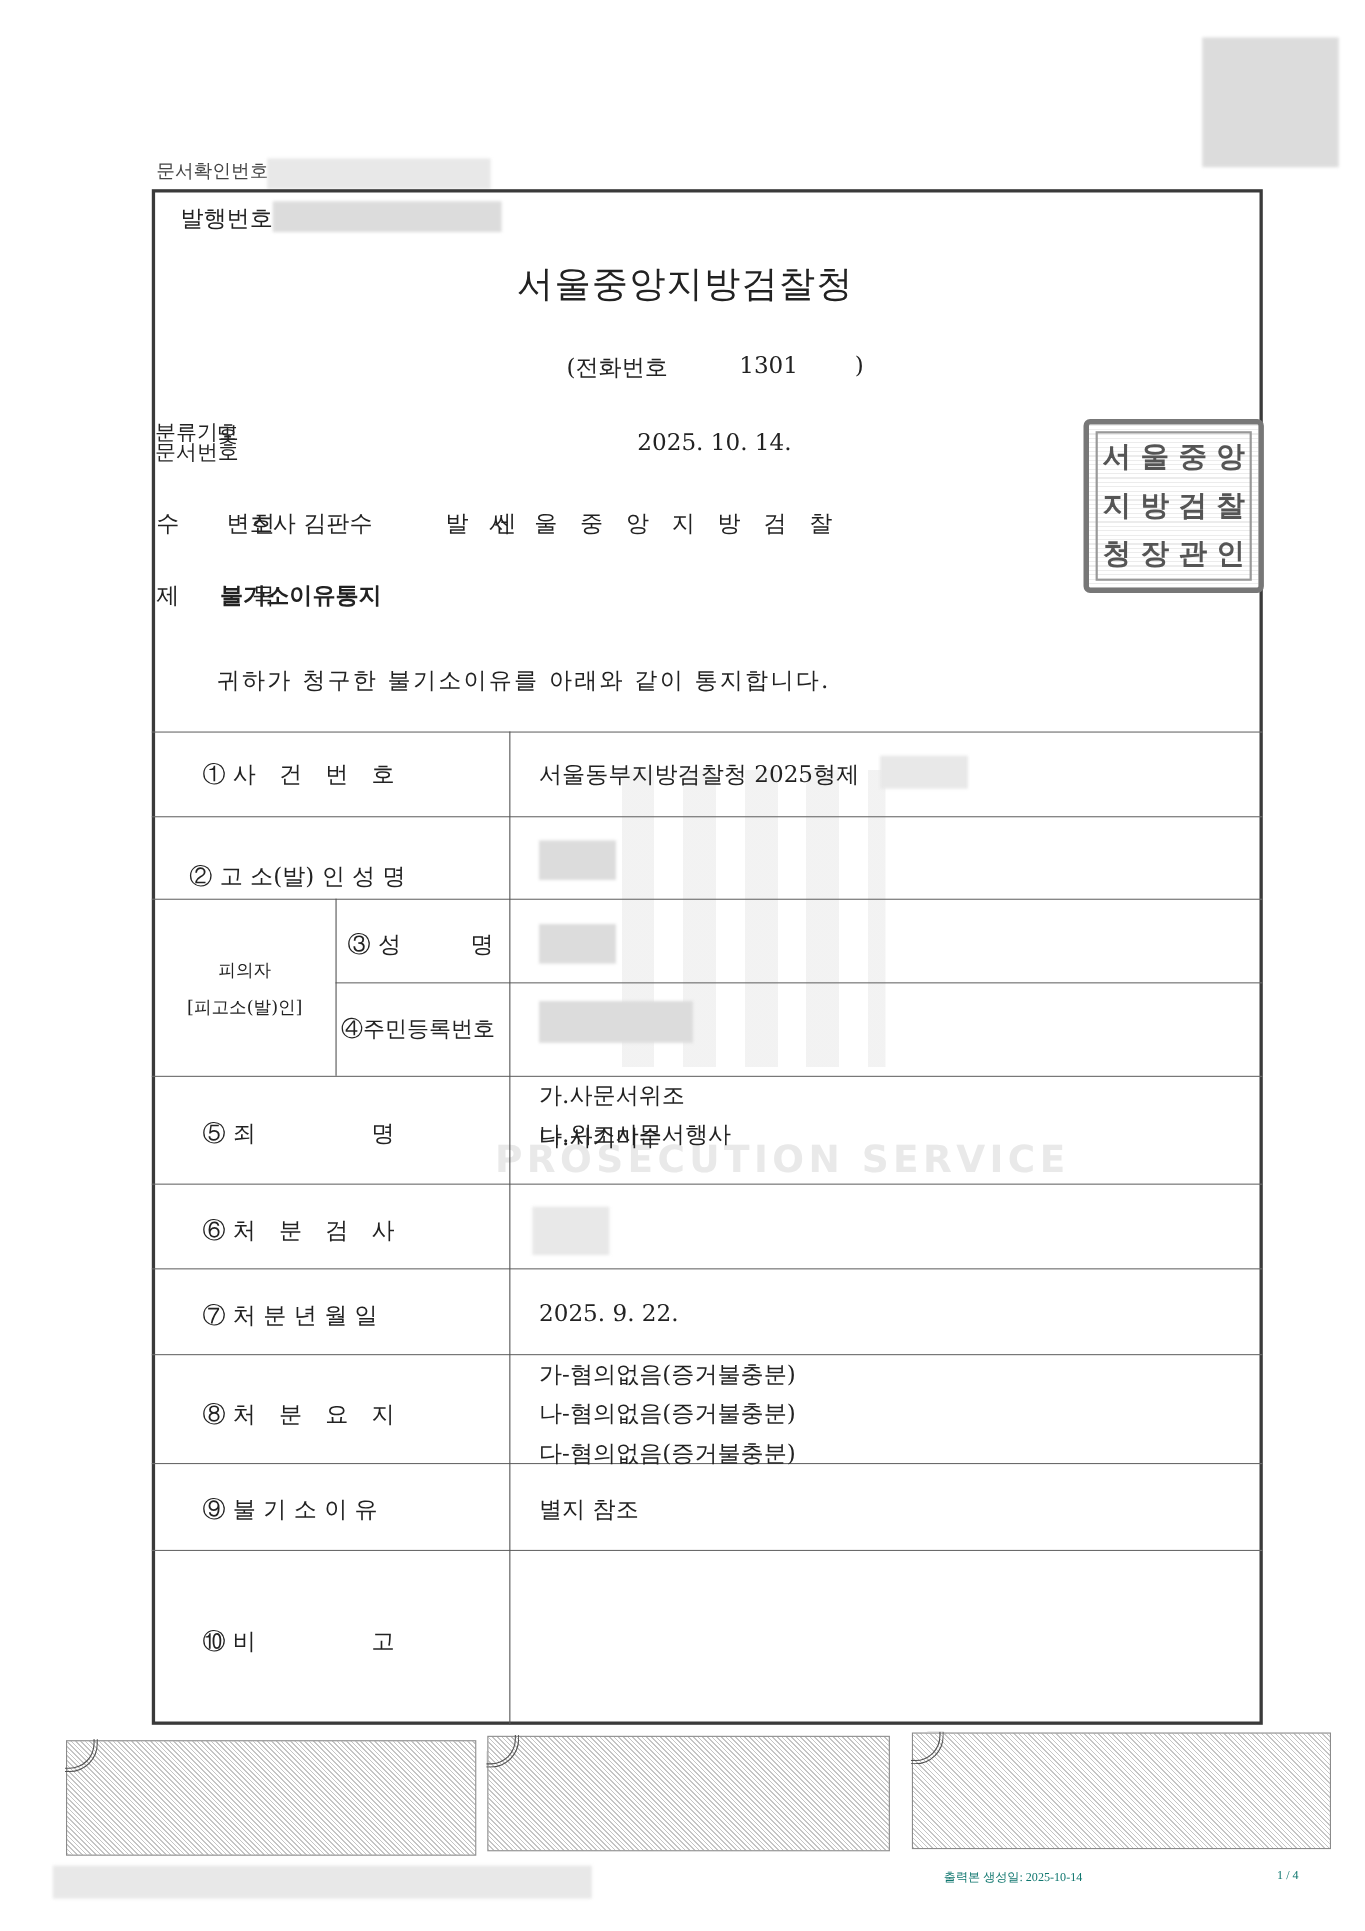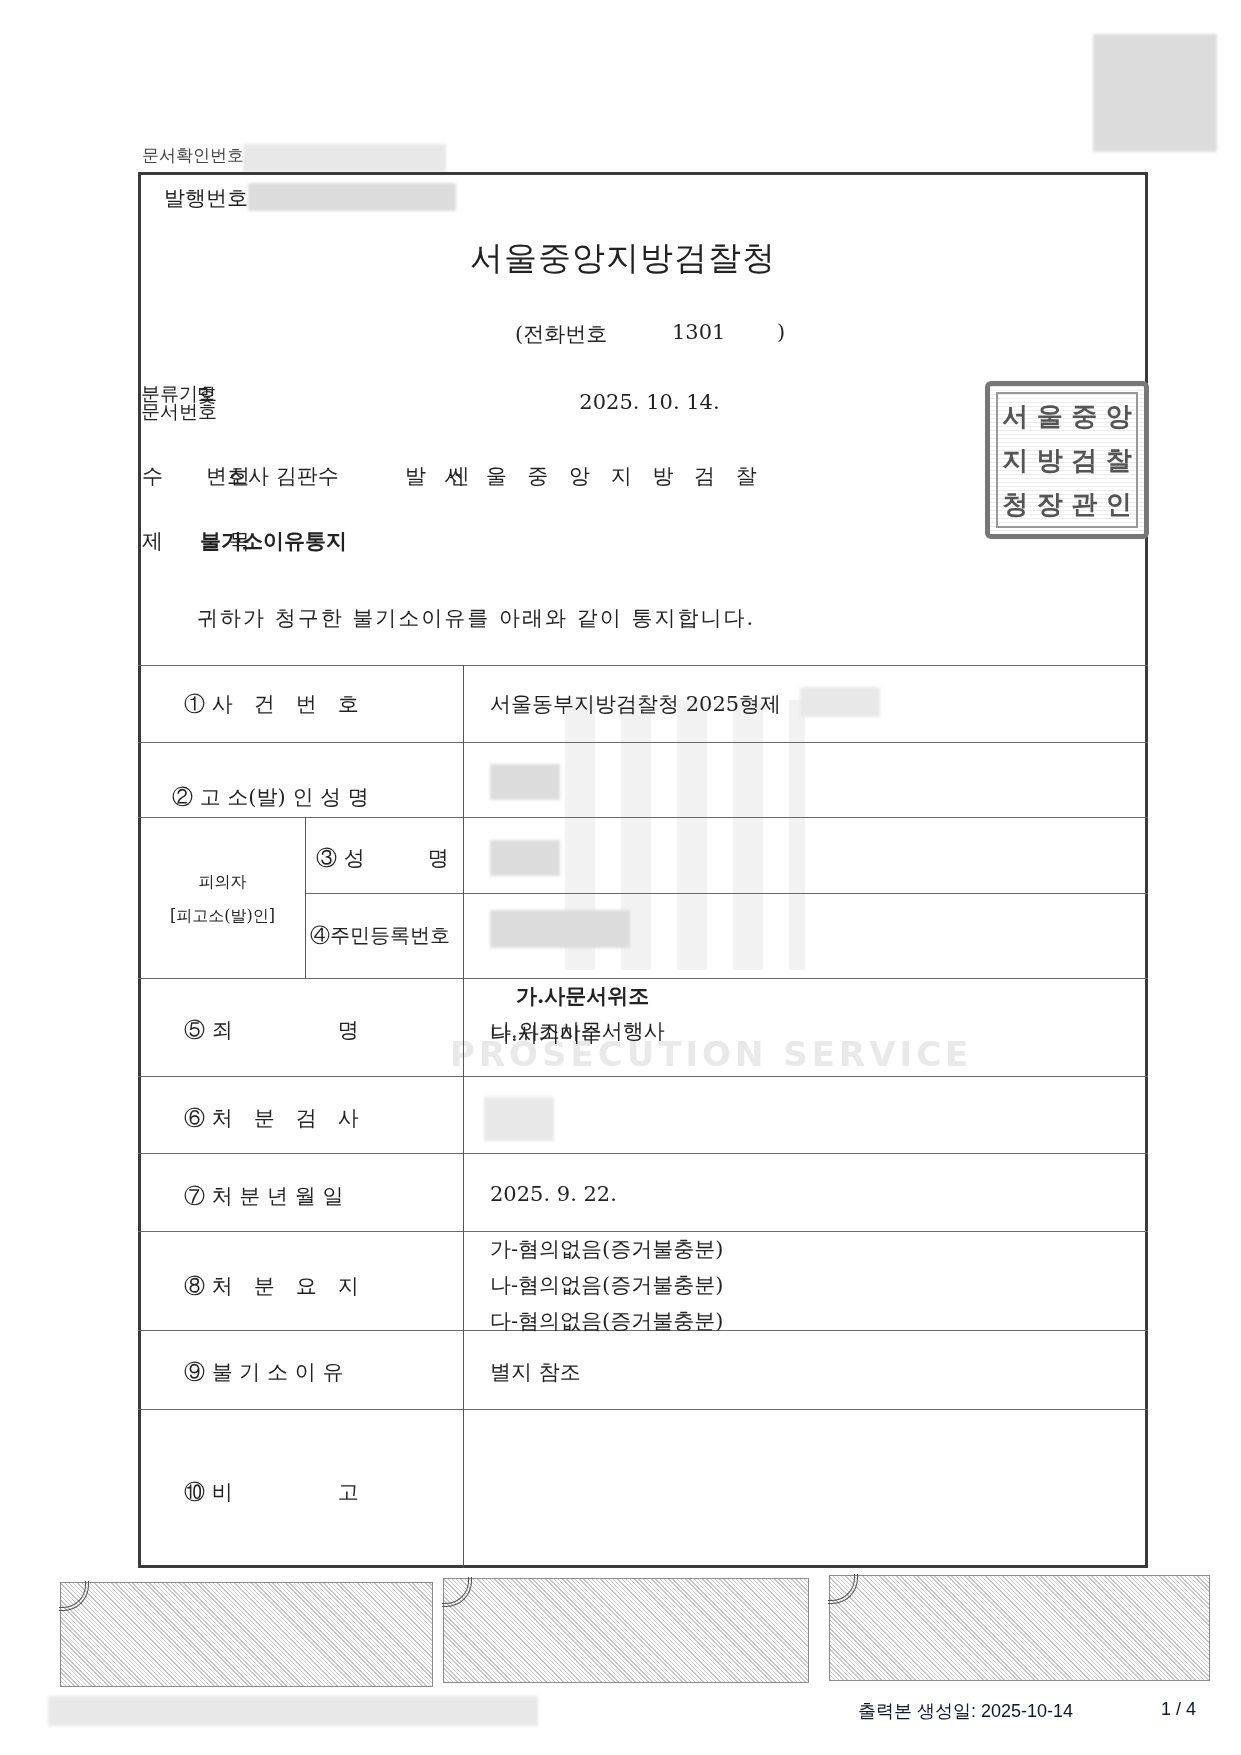--- a/index.html
+++ b/index.html
@@ -24,21 +24,21 @@
            background:
              repeating-linear-gradient(45deg,#bbb 0 1px,#fff 1px 3px),
              repeating-linear-gradient(-45deg,#aaa 0 1px,transparent 1px 4px);
            opacity:.85; }
   .noise .swirl { position:absolute; left:-2px; top:-2px; width:26px; height:26px;
                   border:4px double #333; border-radius:0 0 26px 0; border-left:none; border-top:none; }
   .watermark { position:absolute; color:#e9e9e9; font-family:"DejaVu Sans",sans-serif;
                font-weight:bold; font-size:34px; letter-spacing:4px;margin-top:24px; }
   .wm-bars { position:absolute; left:565px; top:700px; width:240px; height:270px;
              background:repeating-linear-gradient(90deg,#f1f1f1 0 30px,transparent 30px 56px); opacity:.9; }
-  .footer-t { font-family:Liberation Sans, sans-serif; font-size:18px; color:#0f172a; }
+  .footer-t { font-family:Liberation Serif, serif; font-size:11px; color:#0f766e; }
 </style>
 </head>
 <body>
 
 <div class="redact" style="left:1093px;top:34px;width:124px;height:118px;"></div>
 
 <div class="abs t" style="left:142px;top:144px;font-size:17px;color:#444;">문서확인번호</div>
 <div class="redact light" style="left:243px;top:144px;width:203px;height:28px;"></div>
 
 <div class="frame"></div>
@@ -114,21 +114,21 @@
 <div class="abs t" style="left:140px;top:865px;width:165px;text-align:center;line-height:34px;font-size:16px;">
   <div>피의자</div>
   <div>[피고소(발)인]</div>
 </div>
 <div class="abs t" style="left:316px;top:844px;">③ 성　　　명</div>
 <div class="redact" style="left:490px;top:840px;width:70px;height:36px;"></div>
 <div class="abs t" style="left:310px;top:922px;font-size:20px;">④주민등록번호</div>
 <div class="redact" style="left:490px;top:910px;width:140px;height:38px;"></div>
 
 <div class="abs t" style="left:184px;top:1016px;">⑤ 죄　　　　　명</div>
-<div class="abs t" style="left:516px;top:982px;font-weight:bold;">가.사문서위조</div>
+<div class="abs t" style="left:490px;top:982px;">가.사문서위조</div>
 <div class="abs t" style="left:490px;top:1017px;">나.위조사문서행사</div>
 <div class="abs t" style="left:490px;top:1020px;">다.사기미수</div>
 
 <div class="abs t" style="left:184px;top:1104px;">⑥ 처　분　검　사</div>
 <div class="redact light" style="left:484px;top:1097px;width:70px;height:44px;"></div>
 
 <div class="abs t" style="left:184px;top:1182px;">⑦ 처 분 년 월 일</div>
 <div class="abs t" style="left:490px;top:1182px;">2025. 9. 22.</div>
 
 <div class="abs t" style="left:184px;top:1272px;">⑧ 처　분　요　지</div>

